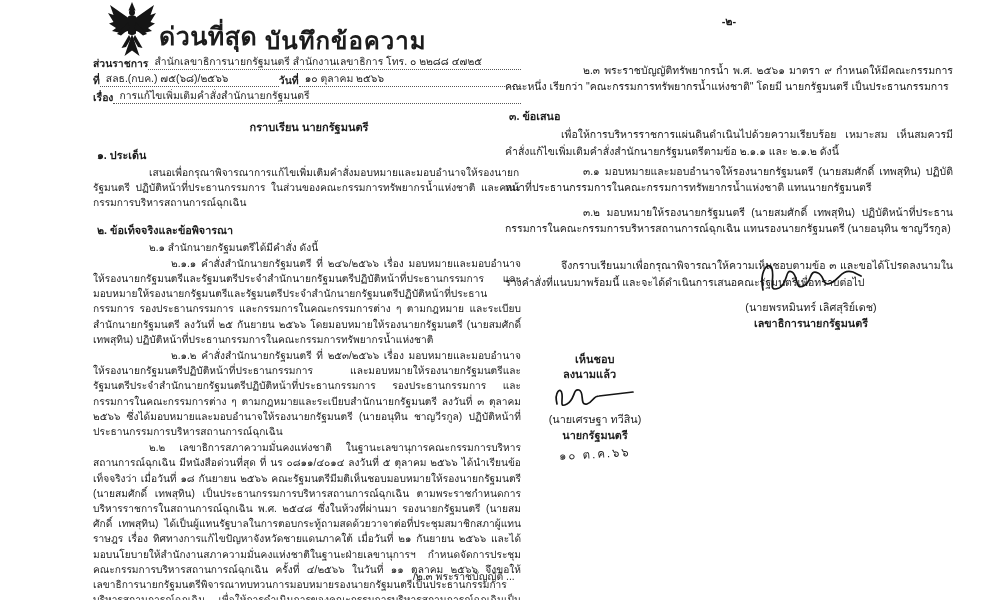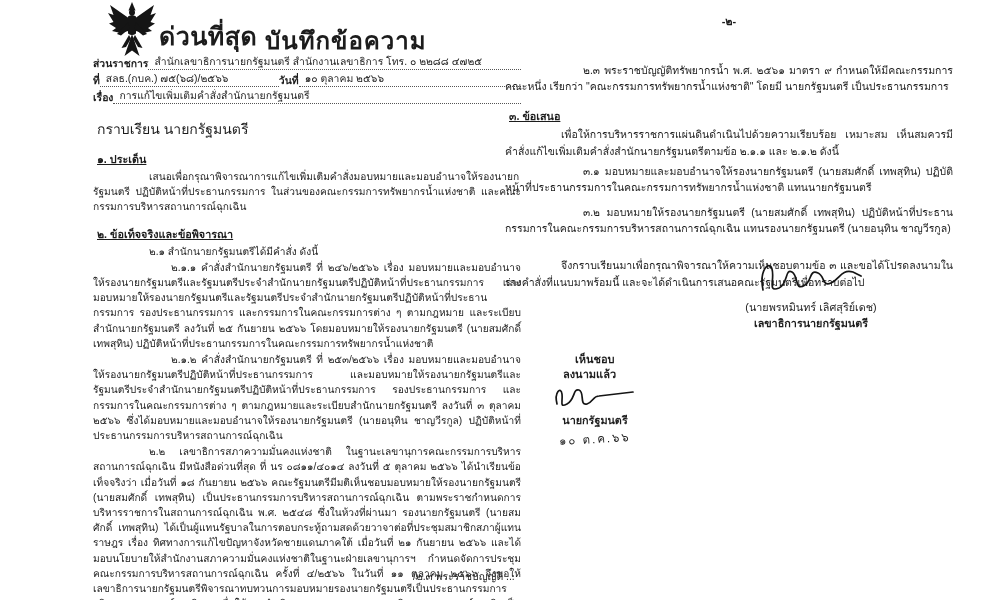--- a/index.html
+++ b/index.html
@@ -18,22 +18,22 @@
   .stamp{position:absolute;left:66px;top:16px;font-size:25px;font-weight:bold;letter-spacing:.5px;}
   .memo-title{position:absolute;left:172px;top:21px;font-size:24px;font-weight:bold;letter-spacing:1px;}
   .form-line{position:absolute;left:0;right:0;display:flex;align-items:flex-end;font-size:10.4px;line-height:13px;}
   .fl-1{top:55px;} .fl-2{top:72px;} .fl-3{top:89px;}
   .form-label{font-weight:bold;white-space:nowrap;}
   .form-value{border-bottom:1px dotted #555;padding:0 5px 1px 6px;white-space:nowrap;overflow:hidden;}
   .grow{flex:1;}
   .w-number{width:168px;}
 
   
-  .salutation{margin:10px 0 0 4px;font-weight:normal;font-size:14px;}
-  .sect-head{margin:11px 0 1px 4px;font-weight:bold;font-size:10.8px;text-decoration:underline;}
+  .salutation{margin:10px 0 0 4px;font-weight:bold;font-size:11px;text-align:center;}
+  .sect-head{margin:11px 0 1px 4px;font-weight:bold;font-size:10.8px;}
   .para{font-size:10.2px;line-height:15.2px;text-align:justify;margin:1px 0 0 0;}
   .ind1{text-indent:56px;}
   .ind2{text-indent:78px;}
   .p2 .para{font-size:10.5px;line-height:16.2px;}
   .pageno{text-align:center;font-size:11px;margin-top:12px;font-weight:bold;}
   .cont-note{position:absolute;top:568px;left:320px;font-size:10.4px;white-space:nowrap;}
 
   
   .sec-sign{position:absolute;top:256px;left:188px;width:236px;text-align:center;}
   .sign-name{font-weight:normal;font-size:10.8px;line-height:15px;}
@@ -127,17 +127,18 @@
     <div class="l1">เห็นชอบ</div>
     <div>ลงนามแล้ว</div>
   </div>
 
   <div class="pm-sign">
     <span>
       <svg class="sig-svg" width="92" height="32" viewBox="0 0 92 32">
         <path d="M8 24 C5 12 12 6 13 14 C14 22 10 28 18 24 C26 20 24 8 30 10 C36 12 30 26 38 24 C44 22 44 16 50 16 L84 12" stroke="#151515" fill="none" stroke-width="1.7" stroke-linecap="round"></path>
       </svg>
     </span>
+    <div class="sign-name">(นายเศรษฐา ทวีสิน)</div>
     <div class="sign-title">นายกรัฐมนตรี</div>
     <div class="hand-date">๑๐ ต.ค.๖๖</div>
   </div>
 
 </div>
 
 </body></html>

